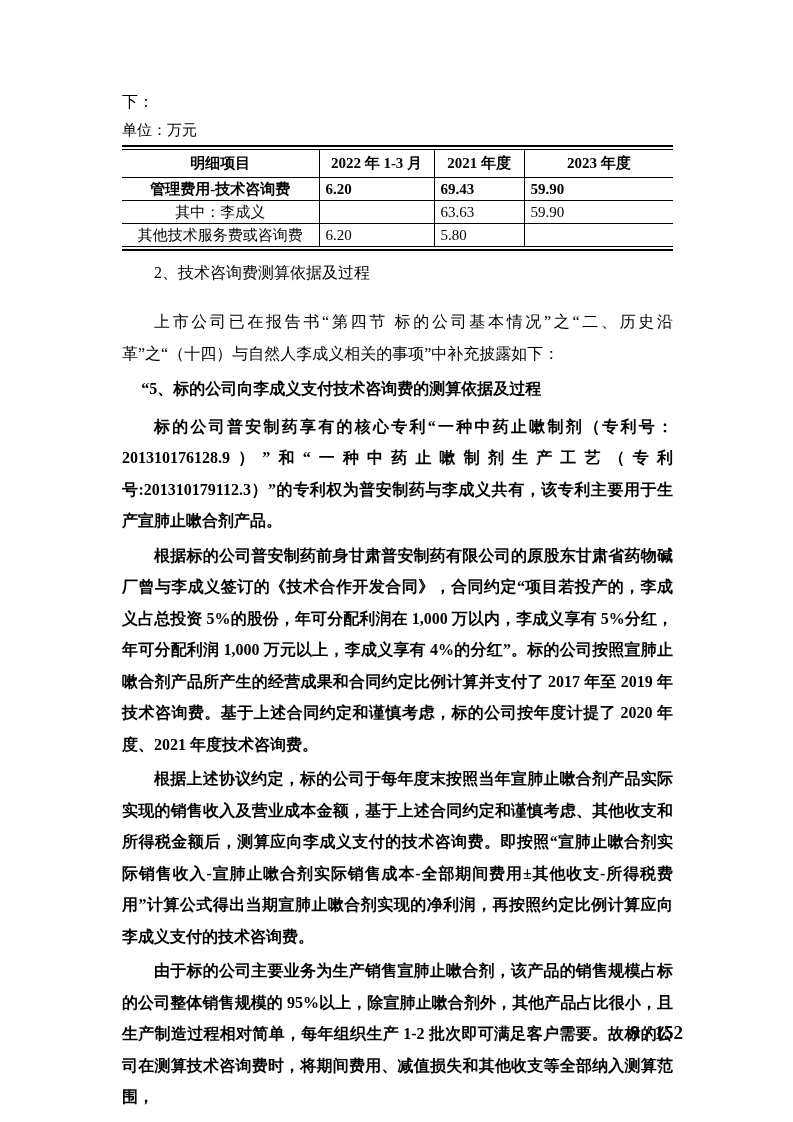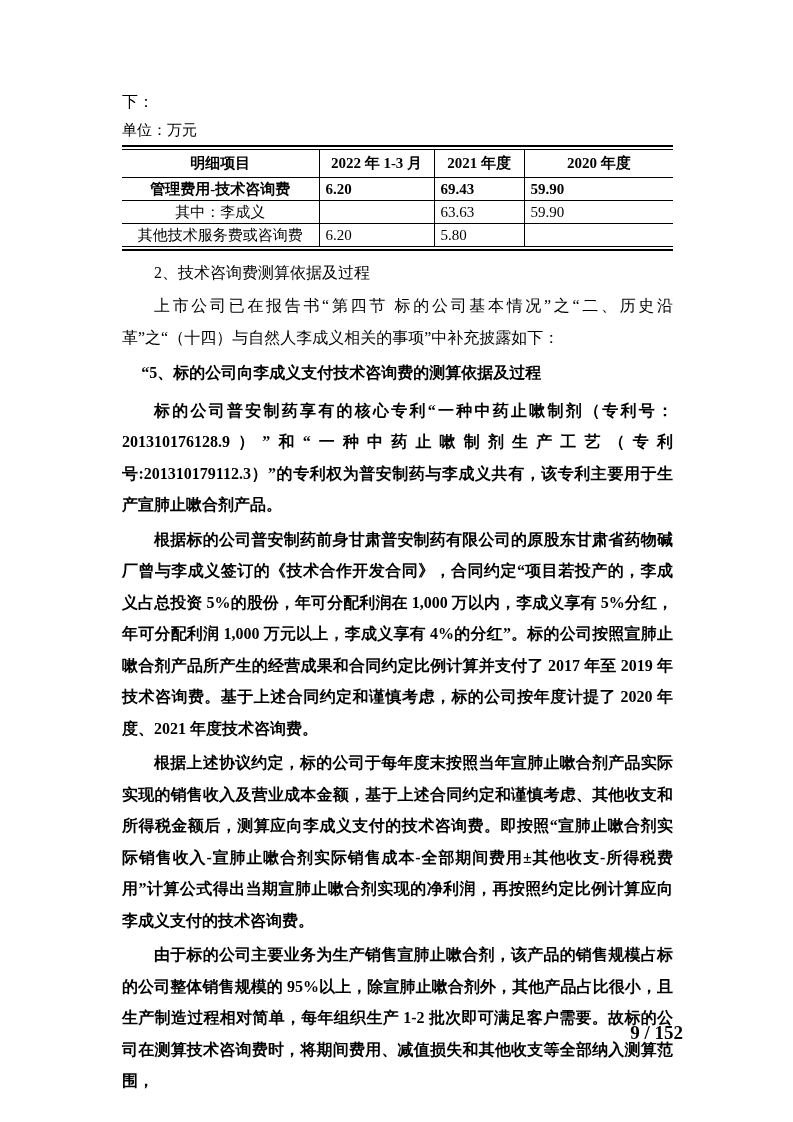--- a/index.html
+++ b/index.html
@@ -74,21 +74,21 @@
     font-size: 16px;
     line-height: 31px;
     text-indent: 2em;
   }
   p.para {
     font-size: 16px;
     line-height: 31.5px;
     text-indent: 2em;
     text-align: justify;
   }
-  p.intro { margin-top: 2px; }
+  p.intro { margin-top: 18px; }
   p.quote-heading {
     margin-top: 4px;
     font-weight: bold;
     text-indent: 1.2em;
   }
   p.quote {
     font-weight: bold;
     margin-top: 3px;
   }
   p.quote-first { margin-top: 6px; }
@@ -117,21 +117,21 @@
             <col class="c1">
             <col class="c2">
             <col class="c3">
             <col class="c4">
           </colgroup>
         <thead>
           <tr>
             <th>明细项目</th>
             <th>2022 年 1-3 月</th>
             <th>2021 年度</th>
-            <th>2020 年度</th>
+            <th>2023 年度</th>
           </tr>
         </thead>
         <tbody>
           <tr class="bold-row">
             <td class="lbl">管理费用-技术咨询费</td>
             <td class="num">6.20</td>
             <td class="num">69.43</td>
             <td class="num">59.90</td>
           </tr>
           <tr>

